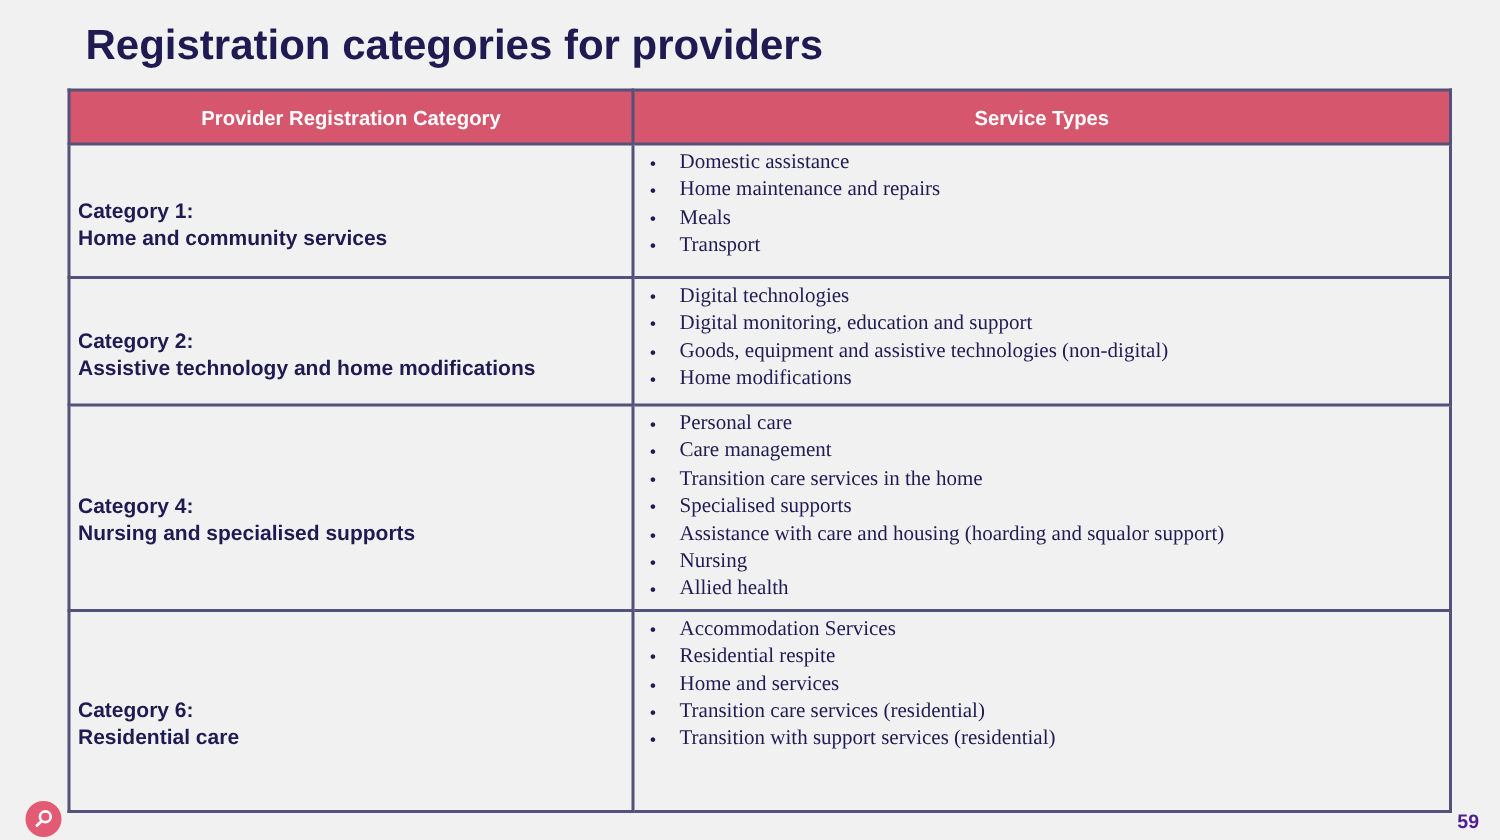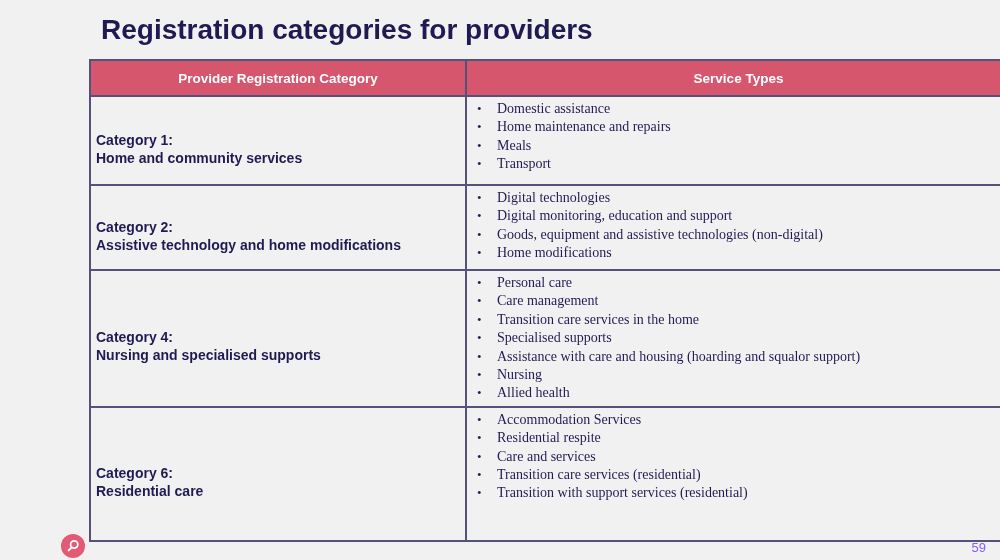--- a/index.html
+++ b/index.html
@@ -4,21 +4,21 @@
 <style>
   * { margin: 0; padding: 0; box-sizing: border-box; }
   html, body { width: 1000px; height: 560px; }
   body {
     font-family: "Liberation Sans", sans-serif;
     background: #f2f1f1;
     position: relative;
     overflow: hidden;
     color: #1f1b4e;
   }
-  .slide { position: absolute; inset: 0; margin-left: 44px; }
+  .slide { position: absolute; inset: 0; }
 
   .title {
     position: absolute;
     left: 57px; top: 14px;
     font-size: 28px;
     font-weight: bold;
     color: #1f1b52;
     letter-spacing: 0px;
   }
 
@@ -95,22 +95,22 @@
     width: 24px; height: 24px;
     border-radius: 50%;
     background: #e25a73;
     display: flex; align-items: center; justify-content: center;
     cursor: pointer;
   }
   .page-number {
     position: absolute;
     right: 14px; bottom: 5px;
     font-size: 13px;
-    font-weight: normal;
-    color: #8b5cf6;
+    font-weight: bold;
+    color: #4c1d95;
   }
 </style>
 </head>
 <body>
 
 <div class="slide">
 
   <div class="title">Registration categories for providers</div>
 
   <table class="reg-table">
@@ -172,21 +172,21 @@
         </tr>
         <tr>
           <td class="cat-cell">
             <div class="cat-line">Category 6:</div>
             <div class="cat-line">Residential care</div>
           </td>
           <td class="svc-cell">
             <ul class="svc-list">
               <li>Accommodation Services</li>
               <li>Residential respite</li>
-              <li>Care and services</li>
+              <li>Home and services</li>
               <li>Transition care services (residential)</li>
               <li>Transition with support services (residential)</li>
             </ul>
           </td>
         </tr>
       </tbody>
   </table>
 
   <div class="magnifier-badge">
     <svg width="16" height="16" viewBox="0 0 16 16">

